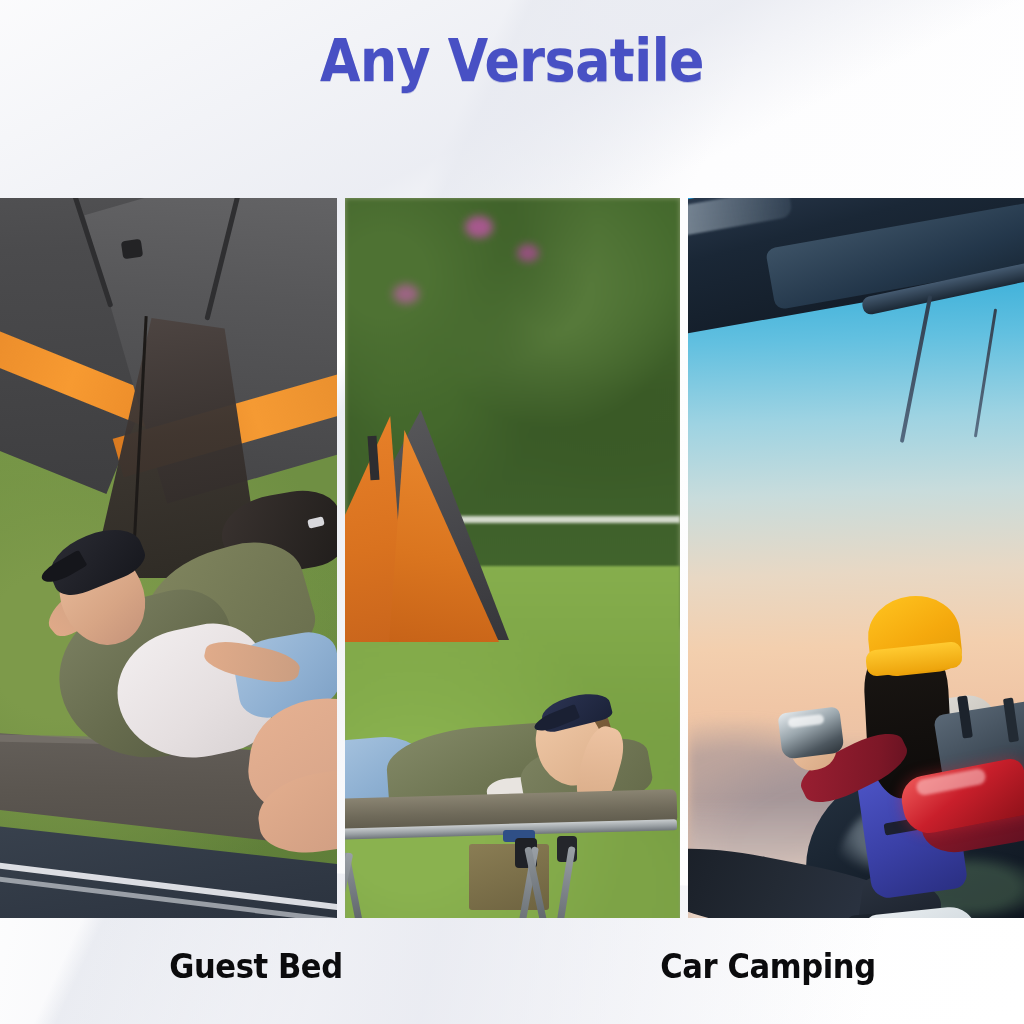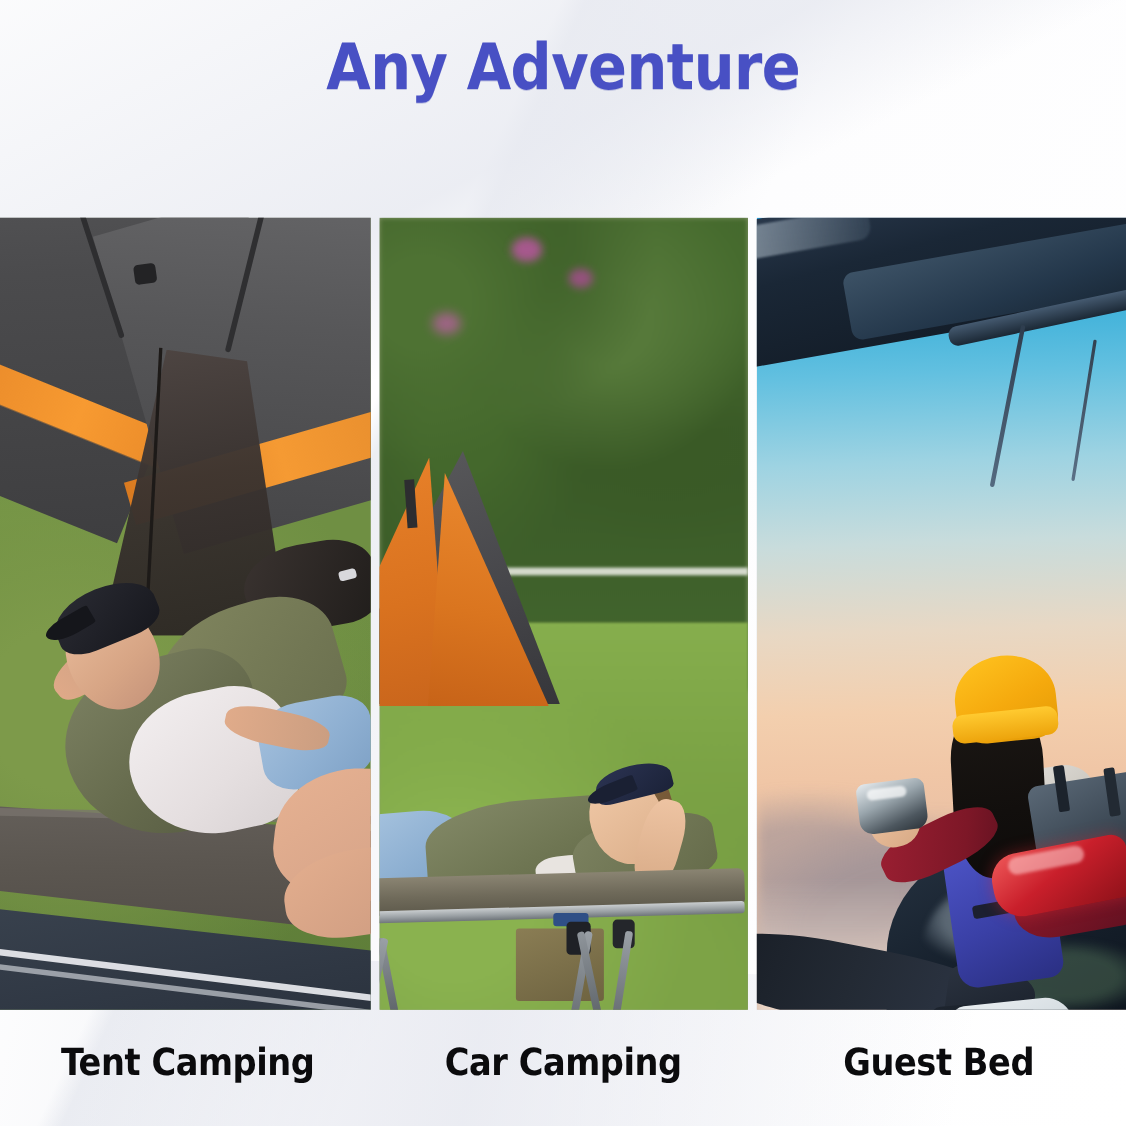--- a/index.html
+++ b/index.html
@@ -519,21 +519,21 @@
 </style>
 </head>
 <body>
 
 <div id="page">
   <div id="sheen-a"></div>
   <div id="sheen-b"></div>
 </div>
 
 <h1 class="headline">
-  <span class="l2">Any Adventure</span>
+  <span class="l2">Any Versatile</span>
 </h1>
 
 <div class="strip">
 
   <div class="panel p1">
     <div class="layer grass"></div>
     <div class="layer tent-left"></div>
     <div class="layer tent-left-trim"></div>
     <div class="layer tent-right"></div>
     <div class="layer tent-right-trim"></div>
@@ -627,16 +627,15 @@
     <div class="layer strap-b"></div>
     <div class="layer taillight"></div>
     <div class="layer taillight-hi"></div>
     <div class="layer bag-dark"></div>
     <div class="layer bag-white"></div>
   </div>
 
 </div>
 
 <div class="captions">
-  <div class="cap">Tent Camping</div>
+  <div class="cap">Guest Bed</div>
   <div class="cap">Car Camping</div>
-  <div class="cap">Guest Bed</div>
 </div>
 
 </body></html>

